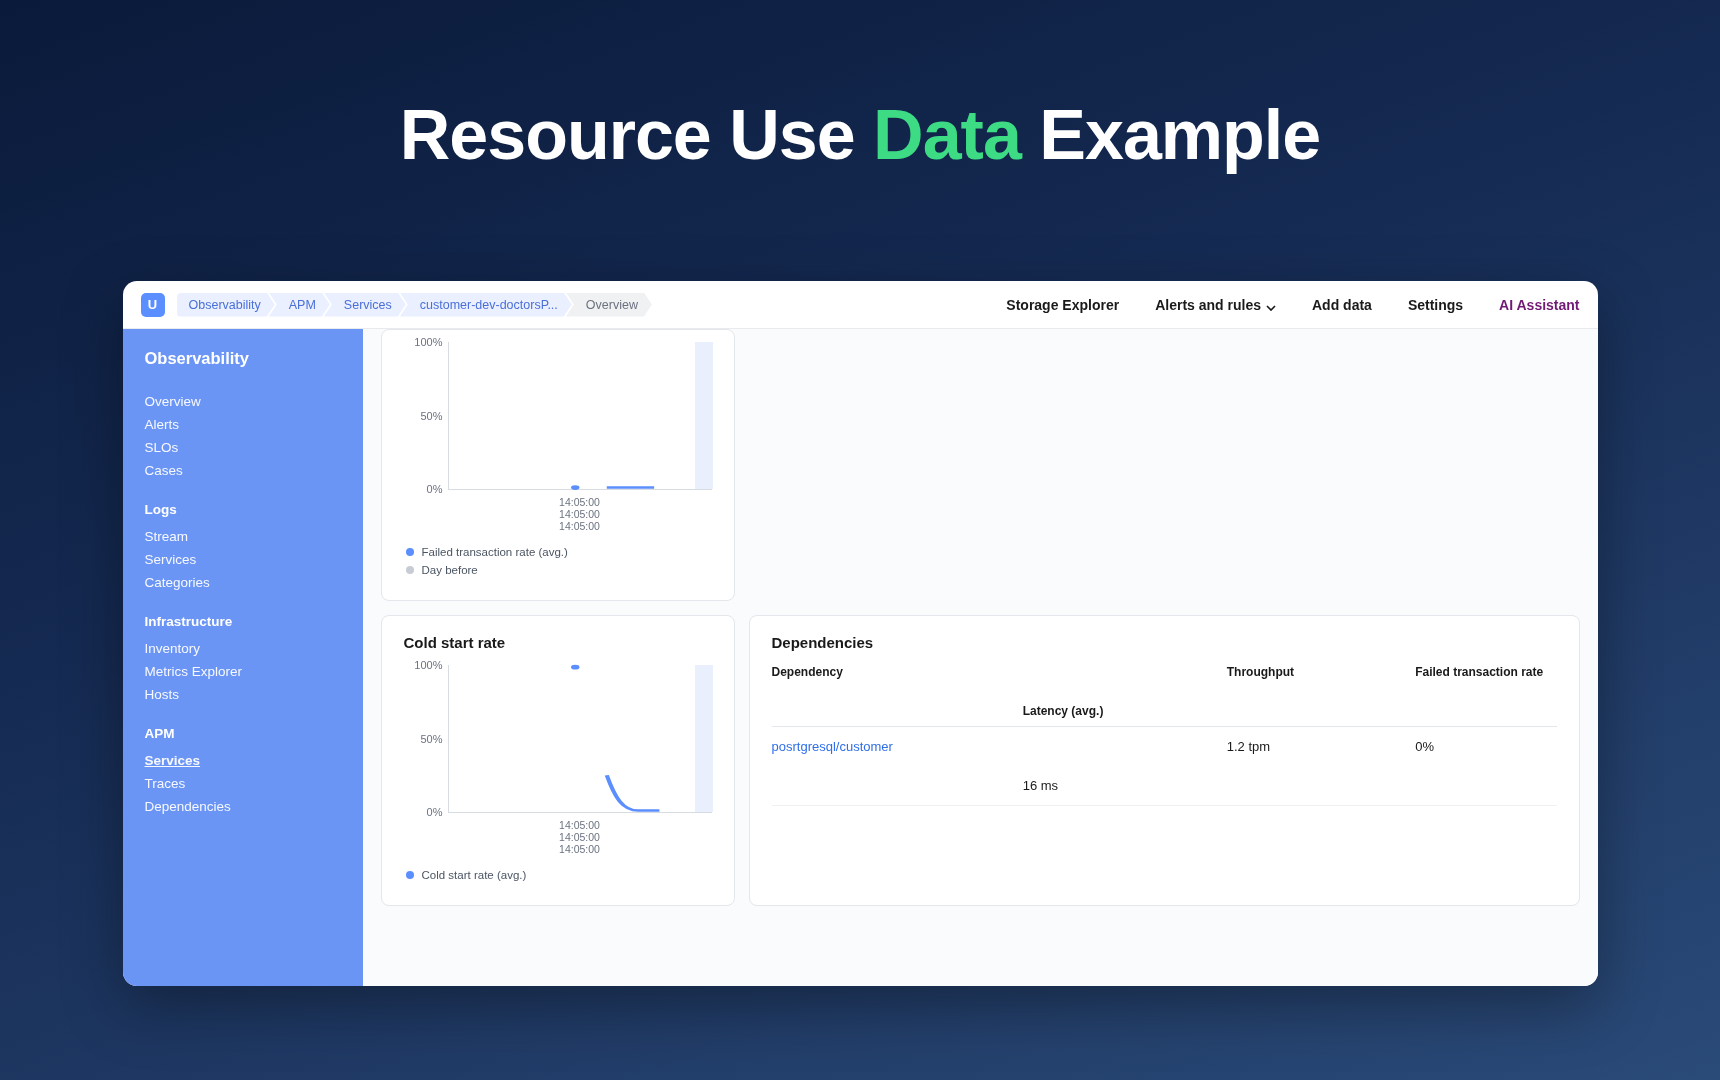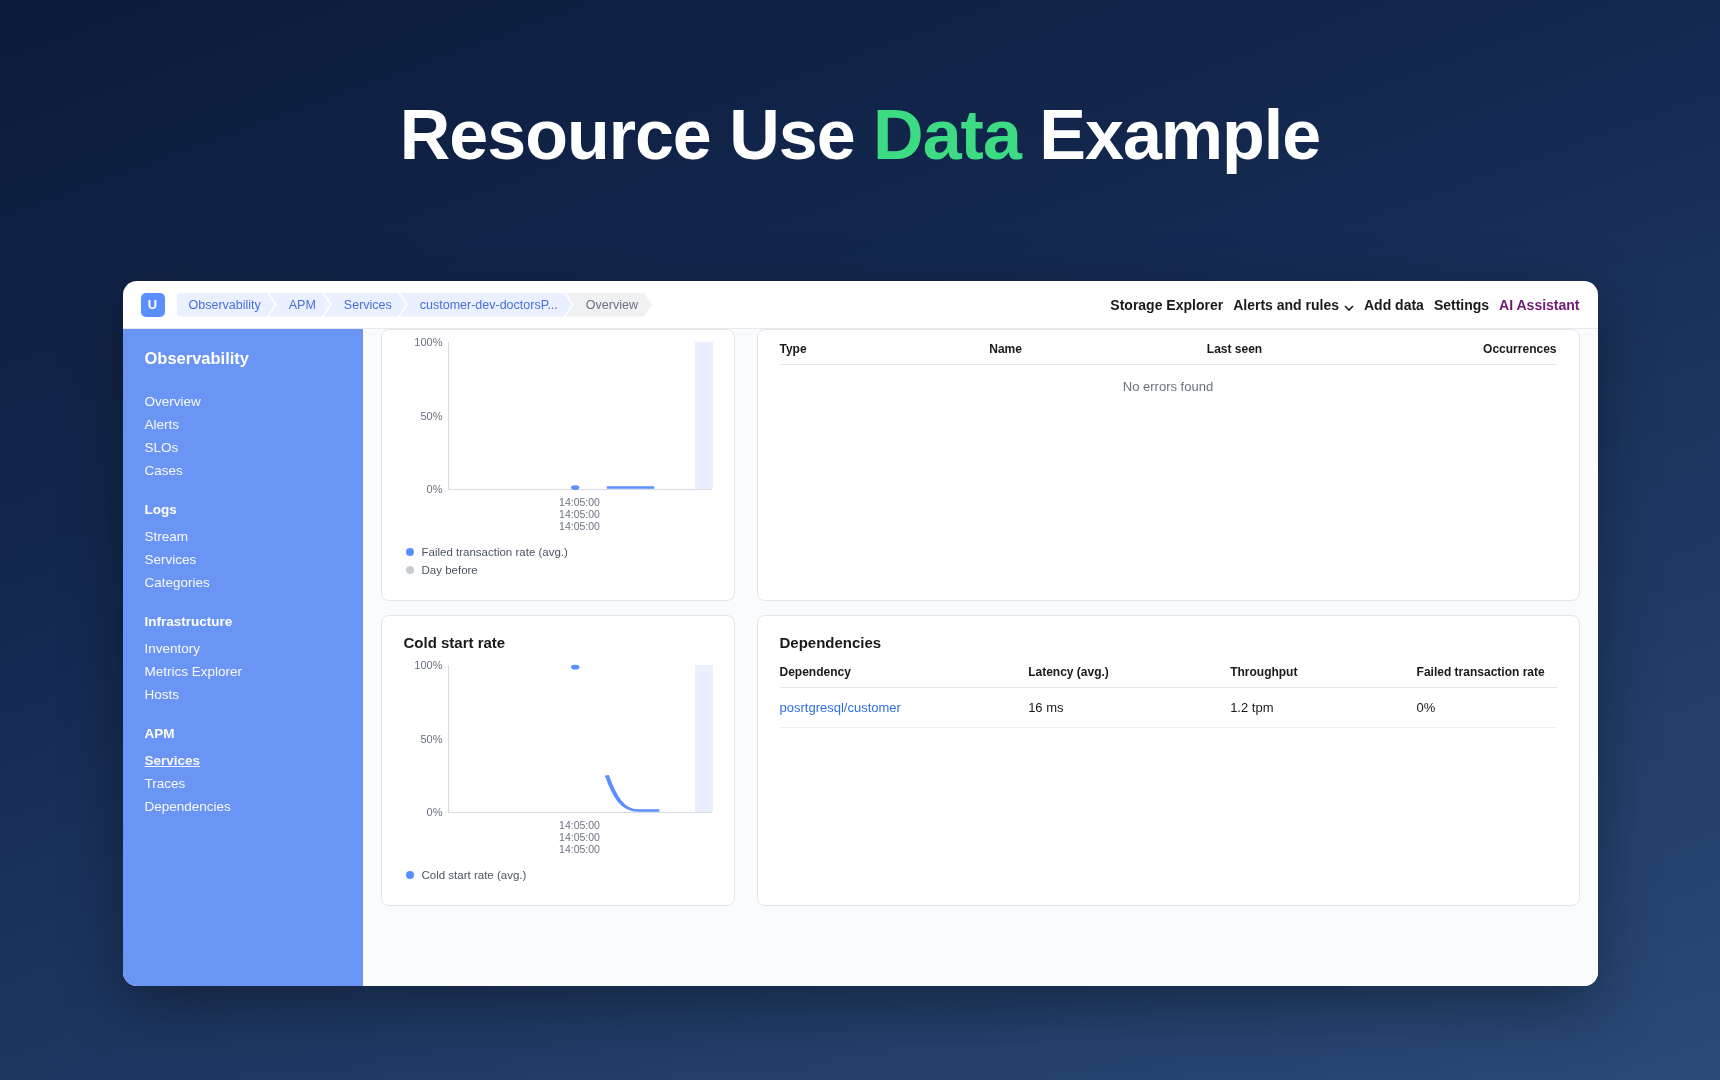--- a/index.html
+++ b/index.html
@@ -36,37 +36,37 @@
     position: relative;
     font-size: 12.5px; color: #4a6fd8;
     padding: 5px 14px 5px 20px;
     background: #eaf0ff;
     cursor: pointer;
     clip-path: polygon(0 0, calc(100% - 8px) 0, 100% 50%, calc(100% - 8px) 100%, 0 100%, 8px 50%);
     margin-left: -6px;
   }
   .crumb:first-child { clip-path: polygon(0 0, calc(100% - 8px) 0, 100% 50%, calc(100% - 8px) 100%, 0 100%); padding-left: 12px; margin-left: 0; border-radius: 4px 0 0 4px; }
   .crumb.muted { color: #6b7280; background: #f0f1f3; }
-  .topnav { margin-left: auto; display: flex; align-items: center; gap: 10px; }
+  .topnav { margin-left: auto; display: flex; align-items: center; gap: 36px; }
   .topnav-item { font-size: 14px; font-weight: 600; color: #1a1a1a; cursor: pointer; display: flex; align-items: center; gap: 5px; }
   .topnav-item.accent { color: #701a75; }
   .chev-down { width: 10px; height: 10px; display: inline-block; }
   .chev-down svg { width: 100%; height: 100%; }
   .app-body { flex: 1; display: flex; min-height: 0; }
   .sidebar {
     width: 240px; background: #6b95f5; color: #fff;
     padding: 20px 22px; font-size: 13.5px;
     overflow: hidden;
   }
   .sidebar-title { font-size: 16.5px; font-weight: 700; margin-bottom: 22px; }
   .side-group-label { font-weight: 700; font-size: 13.5px; margin-top: 20px; margin-bottom: 8px; }
   .side-item { padding: 4px 0; opacity: .94; cursor: pointer; }
   .side-item.active { text-decoration: underline; font-weight: 600; }
   .main { flex: 1; background: #fafbfc; padding: 0 18px 18px 18px; overflow: hidden; }
-  .row { display: flex; gap: 22px; }
+  .row { display: flex; gap: 14px; }
   .card {
     background: #fff; border: 1px solid #e3e6eb; border-radius: 8px;
     padding: 18px 22px;
   }
   .card-title { font-size: 15px; font-weight: 700; color: #1a1a1a; margin-bottom: 14px; }
   .left-col { width: 354px; }
   .right-col { flex: 1; }
   .chart-wrap { position: relative; }
   .chart-area {
     position: relative; height: 148px; margin-left: 44px; margin-bottom: 6px;
@@ -84,21 +84,21 @@
   .xtick { flex: 1; text-align: center; }
   .legend { margin-top: 14px; margin-left: 2px; }
   .legend-item { display: flex; align-items: center; gap: 8px; font-size: 11.5px; color: #4b5563; margin-bottom: 6px; }
   .dot { width: 8px; height: 8px; border-radius: 50%; background: #5b8eff; }
   .dot.grey { background: #c7cbd3; }
   .plot-svg { position: absolute; inset: 0; width: 100%; height: 100%; overflow: visible; }
   .table-head { display: flex; font-size: 12px; font-weight: 700; color: #1a1a1a; border-bottom: 1px solid #e3e6eb; padding-bottom: 8px; }
   .table-row { display: flex; font-size: 13px; color: #1a1a1a; padding: 12px 0; border-bottom: 1px solid #eef0f3; }
   .empty-msg { text-align: center; color: #6b7280; font-size: 13px; padding: 14px 0; }
   .c-dep { flex: 0 0 32%; }
-  .c-lat { flex: 0 0 26%; }
+  .c-lat { flex: 0 0 26%; margin-top: 39px; }
   .c-thr { flex: 0 0 24%; }
   .c-ftr { flex: 1; text-align: left; }
   .c-type { flex: 0 0 27%; }
   .c-name { flex: 0 0 28%; }
   .c-last { flex: 0 0 24%; }
   .c-occ { flex: 1; text-align: right; }
   .link { color: #2f6fe8; cursor: pointer; }
   .errors-card { margin-top: 0; padding-top: 0; }
   .row.top-row .card { padding-top: 12px; }
   .row.top-row .left-col.card { padding-top: 12px; }
@@ -188,29 +188,20 @@
                   <span>Failed transaction rate (avg.)</span>
                 </div>
               <div class="legend-item">
                   <span class="dot grey"></span>
                   <span>Day before</span>
                 </div>
             </div>
           </div>
         </div>
 
-        <div class="card right-col errors-card">
-          <div class="table-head">
-            <div class="c-type">Type</div>
-            <div class="c-name">Name</div>
-            <div class="c-last">Last seen</div>
-            <div class="c-occ">Occurrences</div>
-          </div>
-          <div class="empty-msg">No errors found</div>
-        </div>
       </div>
 
       <div class="row">
         <div class="card left-col">
           <div class="card-title">Cold start rate</div>
           <div class="chart-wrap">
             <div class="chart-area">
               <div class="chart-band"></div>
               <div class="ytick t100">100%</div>
               <div class="ytick t50">50%</div>

